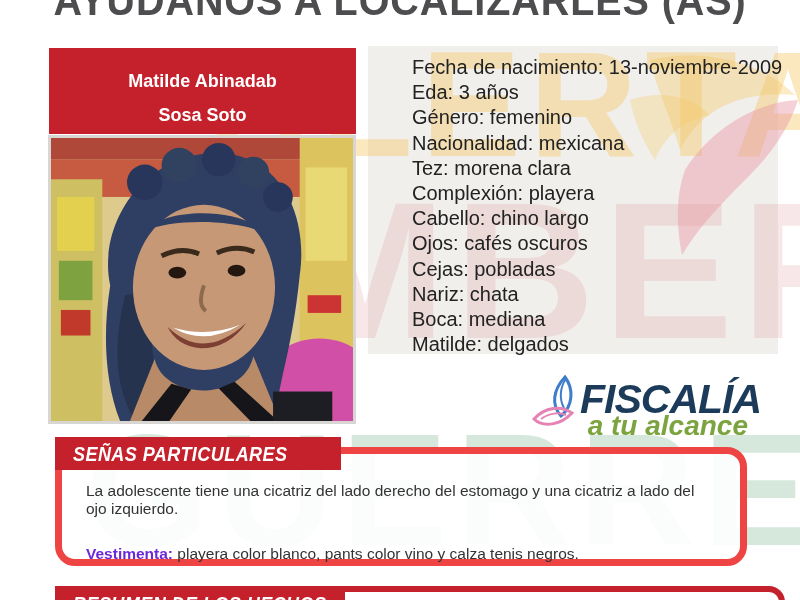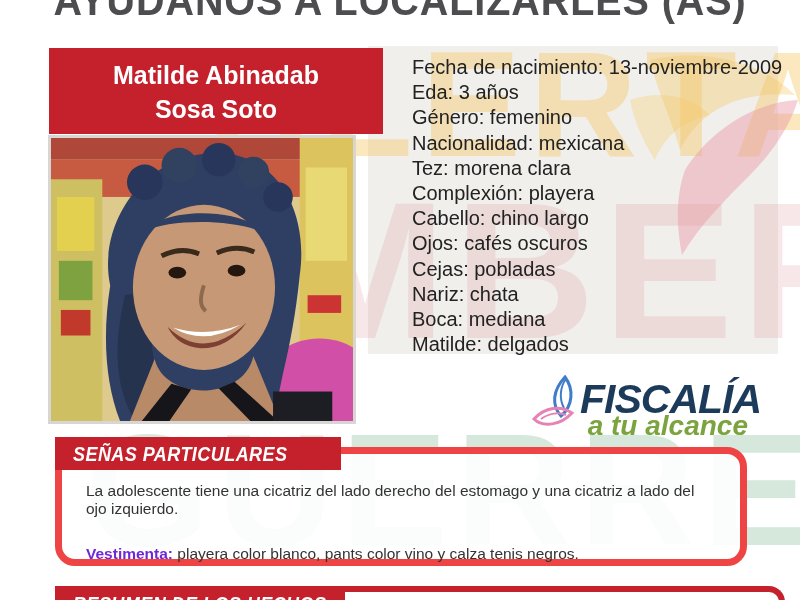--- a/index.html
+++ b/index.html
@@ -14,23 +14,23 @@
   .wm-amber    { left:135px; top:158px; font-size:195px; color:rgba(216,120,130,0.18); }
   .wm-guerrero { left:85px;  top:398px; font-size:160px; color:rgba(120,180,140,0.30); }
   .wm-swoosh   { position:absolute; left:590px; top:40px; }
 
   
   .top-title { position:absolute; top:-23px; left:0; width:800px; text-align:center;
     font-size:42px; font-weight:800; color:#4d4d50; letter-spacing:1px;
     transform:scaleX(0.94); transform-origin:center top; }
 
   
-  .name-box { position:absolute; left:49px; top:48px; width:334px; height:86px;
-    background:#c5212c; color:#ffffff; text-align:center; padding-top:10px;
-    font-size:25px; font-weight:600; line-height:34px; }
+  .name-box { position:absolute; left:49px; top:48px; width:307px; height:86px;
+    background:#c5212c; color:#ffffff; text-align:center; padding-top:16px;
+    font-size:18px; font-weight:600; line-height:34px; }
   .photo { position:absolute; left:48px; top:135px; width:308px; height:289px;
     border:3px solid #d8d6d2; background:#dfca8e; }
   .photo svg { display:block; width:100%; height:100%; }
 
   
   .details { position:absolute; left:380px; top:55px; width:400px;
     font-size:20px; line-height:25.2px; color:#222222;margin-left:32px; }
 
   
   .fiscalia { position:absolute; left:528px; top:374px; width:222px; height:62px; }

